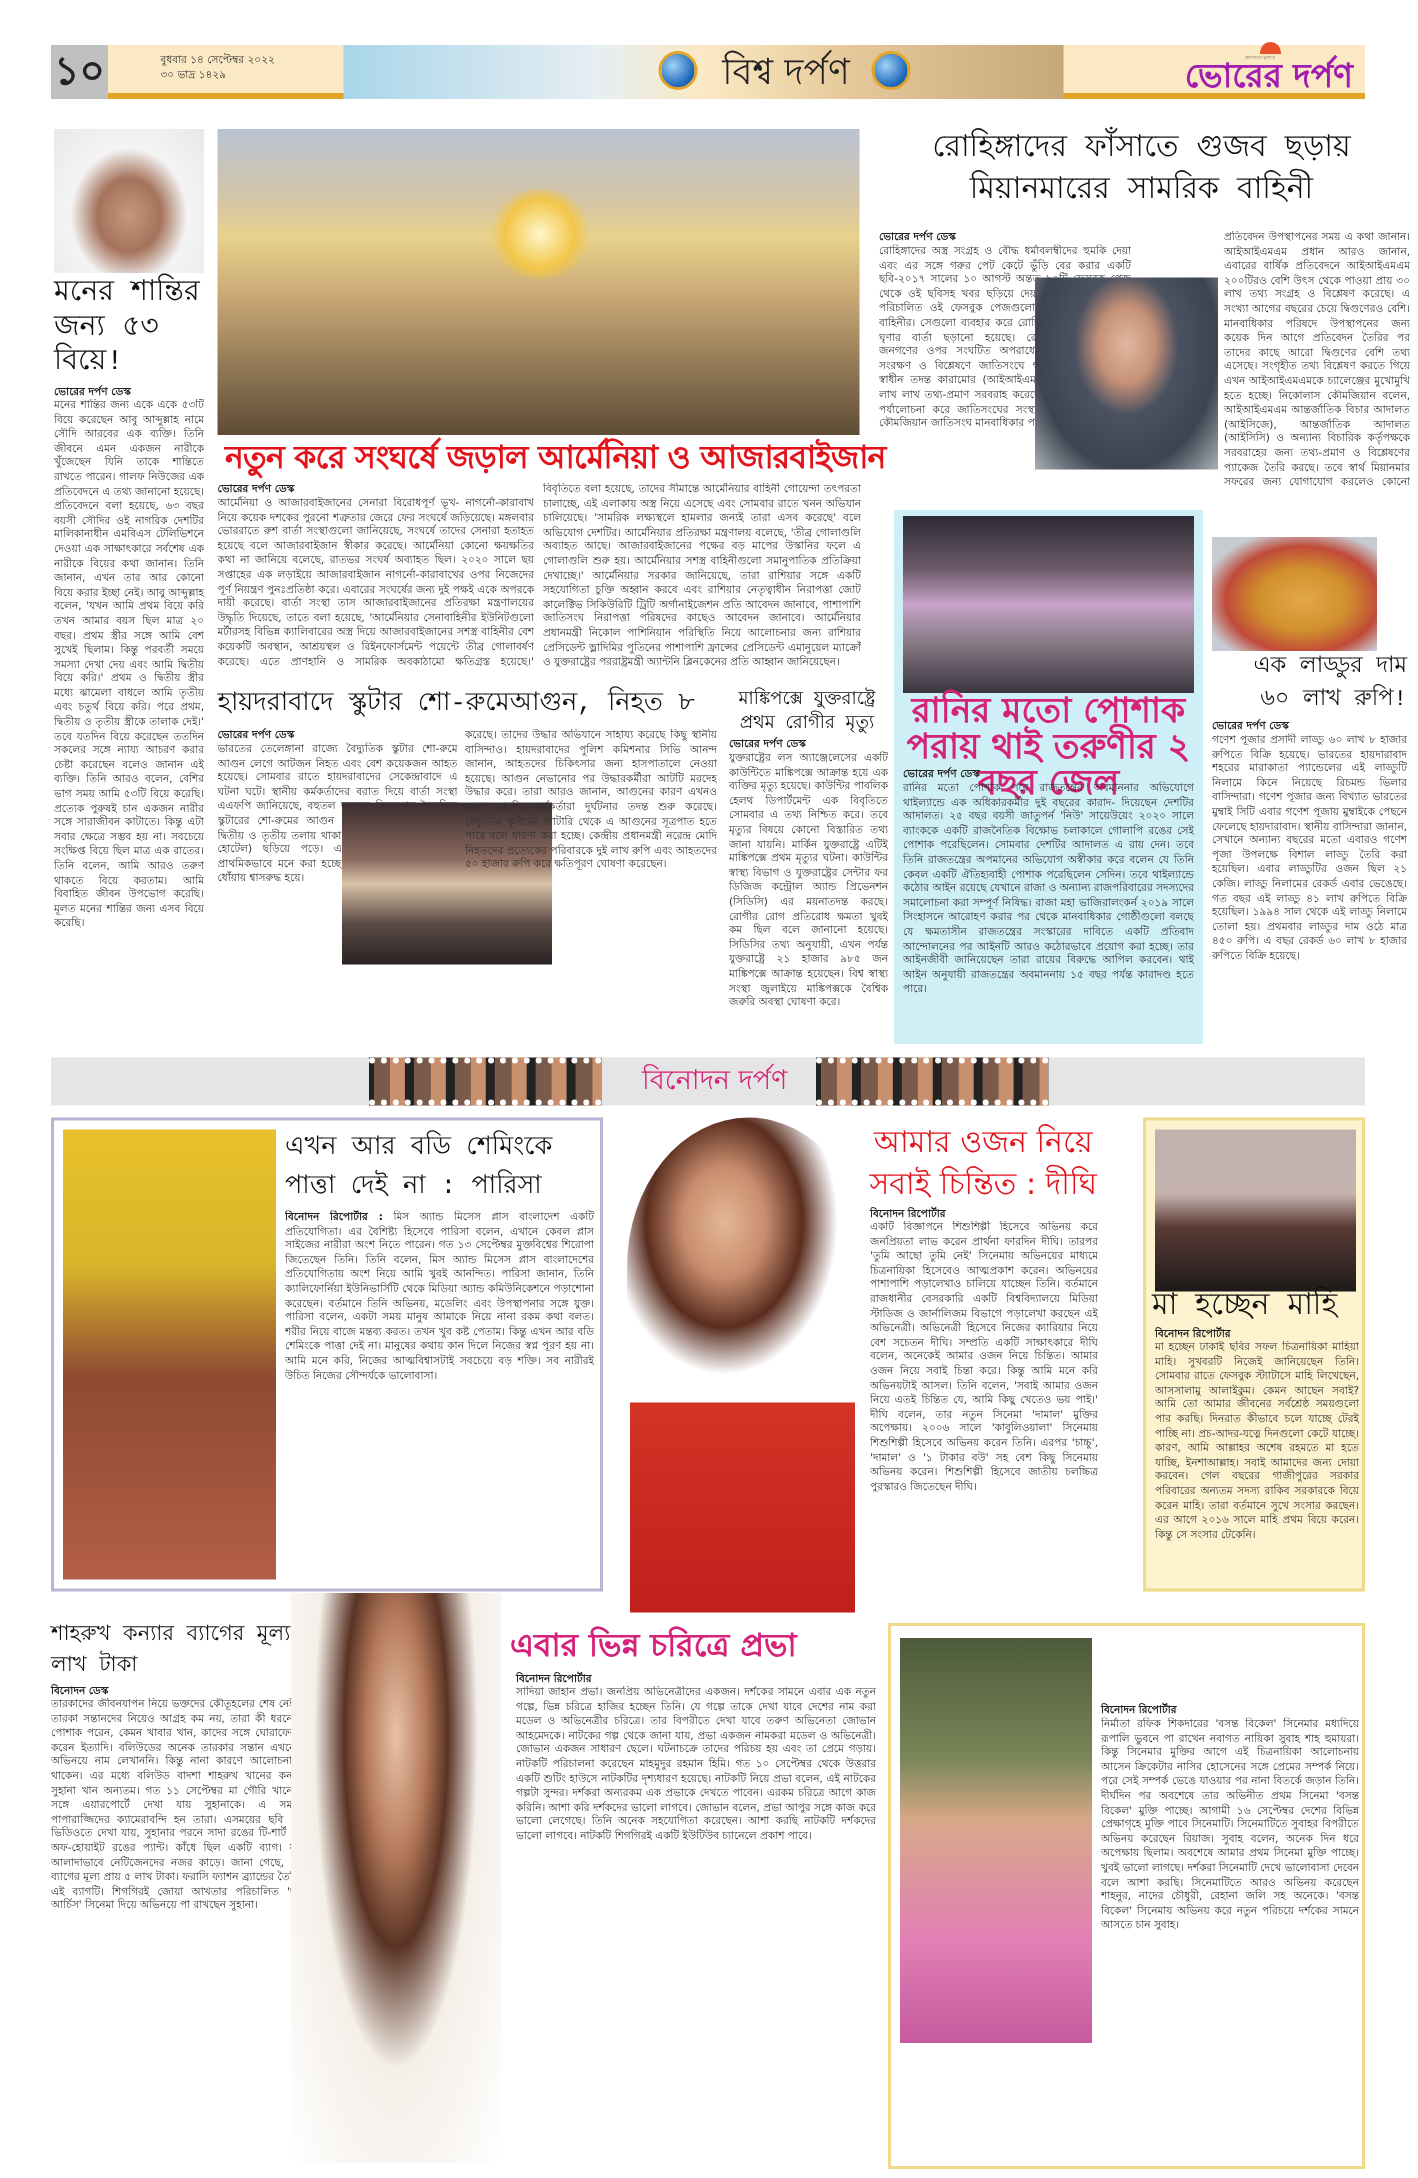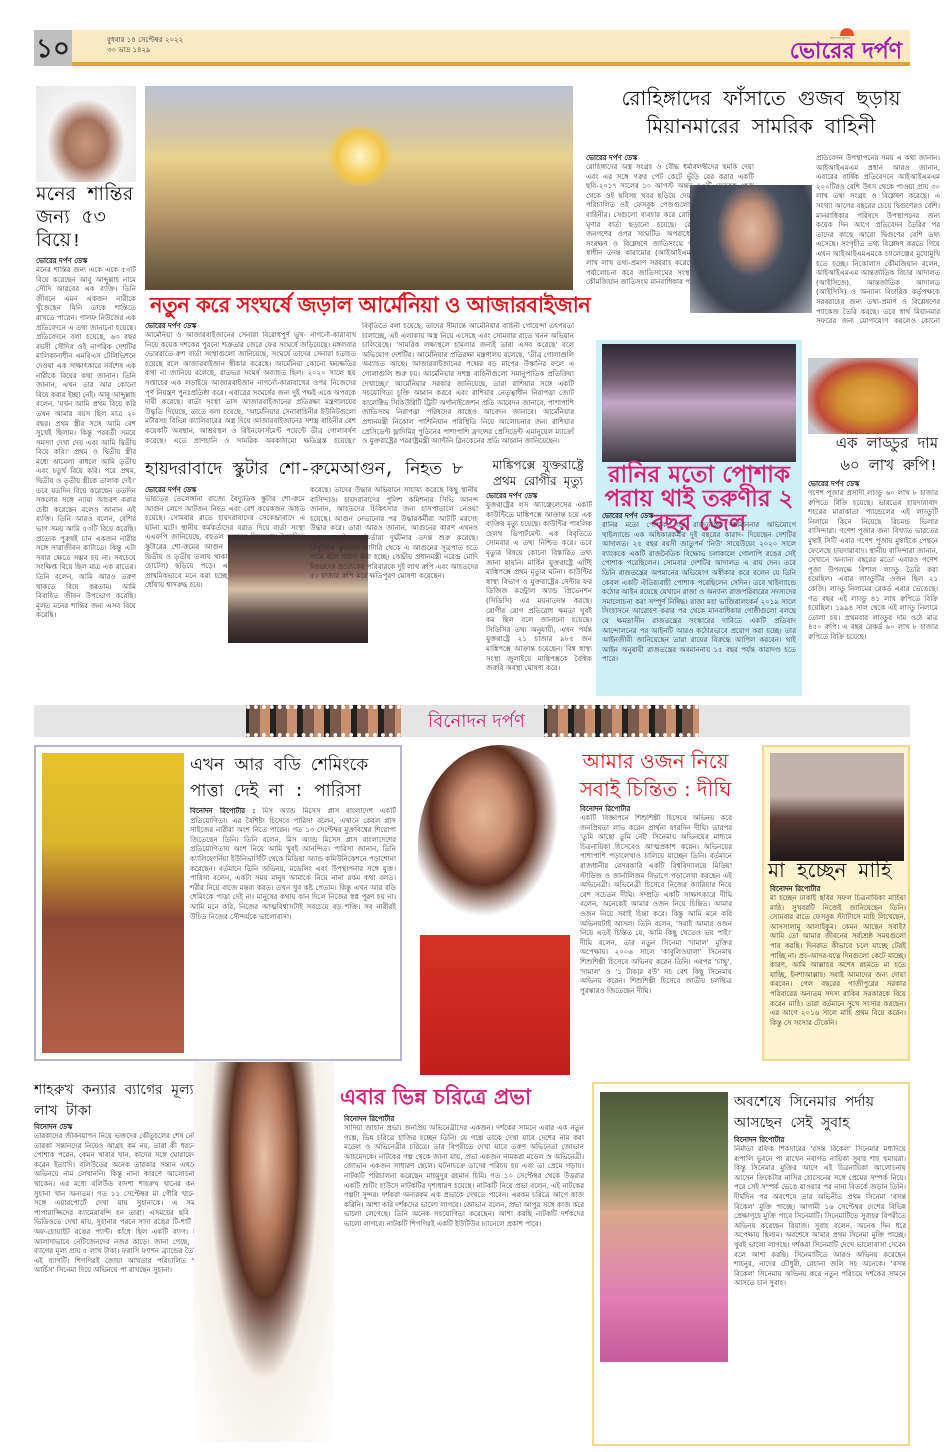--- a/index.html
+++ b/index.html
@@ -48,20 +48,25 @@
   .light-blue { background: #cfeff6; }
 </style>
 </head>
 <body>
 
 <div id="header" class="abs">
   <div id="page-num" class="abs">১০</div>
   <div id="date-line" class="abs">
     <div>বুধবার ১৪ সেপ্টেম্বর ২০২২</div>
     <div>৩০ ভাদ্র ১৪২৯</div>
+  </div>
+  <div id="banner" class="abs">
+    <div class="abs globe" style="left:210px;top:4px;"></div>
+    <div id="banner-title" class="abs">বিশ্ব দর্পণ</div>
+    <div class="abs globe" style="left:352px;top:4px;"></div>
   </div>
   <div id="logo-sun" class="abs"></div>
   <div class="abs" style="right:60px;top:6px;font-size:3px;color:#777;">জনগণের মুখপত্র</div>
   <div id="logo" class="abs">ভোরের দর্পণ</div>
 </div>
 
 <div class="photo ph-sheikh" style="left:36px;top:86px;width:100px;height:96px;"></div>
 <div class="abs hl-black" style="left:36px;top:184px;width:104px;font-size:19px;line-height:23px;">মনের শান্তির জন্য ৫৩ বিয়ে!</div>
 <div class="abs byline" style="left:36px;top:257px;">ভোরের দর্পণ ডেস্ক</div>
 <div class="abs body-text" style="left:36px;top:266px;width:100px;height:432px;">মনের শান্তির জন্য একে একে ৫৩টি বিয়ে করেছেন আবু আব্দুল্লাহ নামে সৌদি আরবের এক ব্যক্তি। তিনি জীবনে এমন একজন নারীকে খুঁজেছেন যিনি তাকে শান্তিতে রাখতে পারেন। গালফ নিউজের এক প্রতিবেদনে এ তথ্য জানানো হয়েছে। প্রতিবেদনে বলা হয়েছে, ৬৩ বছর বয়সী সৌদির ওই নাগরিক দেশটির মালিকানাধীন এমবিএস টেলিভিশনে দেওয়া এক সাক্ষাৎকারে সর্বশেষ এক নারীকে বিয়ের কথা জানান। তিনি জানান, এখন তার আর কোনো বিয়ে করার ইচ্ছা নেই। আবু আব্দুল্লাহ বলেন, 'যখন আমি প্রথম বিয়ে করি তখন আমার বয়স ছিল মাত্র ২০ বছর। প্রথম স্ত্রীর সঙ্গে আমি বেশ সুখেই ছিলাম। কিন্তু পরবর্তী সময়ে সমস্যা দেখা দেয় এবং আমি দ্বিতীয় বিয়ে করি।' প্রথম ও দ্বিতীয় স্ত্রীর মধ্যে ঝামেলা বাধলে আমি তৃতীয় এবং চতুর্থ বিয়ে করি। পরে প্রথম, দ্বিতীয় ও তৃতীয় স্ত্রীকে তালাক দেই।' তবে যতদিন বিয়ে করেছেন ততদিন সকলের সঙ্গে ন্যায্য আচরণ করার চেষ্টা করেছেন বলেও জানান এই ব্যক্তি। তিনি আরও বলেন, বেশির ভাগ সময় আমি ৫৩টি বিয়ে করেছি। প্রত্যেক পুরুষই চান একজন নারীর সঙ্গে সারাজীবন কাটাতে। কিন্তু এটা সবার ক্ষেত্রে সম্ভব হয় না। সবচেয়ে সংক্ষিপ্ত বিয়ে ছিল মাত্র এক রাতের। তিনি বলেন, আমি আরও তরুণ থাকতে বিয়ে করতাম। আমি বিবাহিত জীবন উপভোগ করেছি। মূলত মনের শান্তির জন্য এসব বিয়ে করেছি।</div>
@@ -134,16 +139,15 @@
 <div class="abs byline" style="left:34px;top:1123px;">বিনোদন ডেস্ক</div>
 <div class="abs body-text" style="left:34px;top:1132px;width:165px;height:315px;">তারকাদের জীবনযাপন নিয়ে ভক্তদের কৌতূহলের শেষ নেই। তারকা সন্তানদের নিয়েও আগ্রহ কম নয়, তারা কী ধরনের পোশাক পরেন, কেমন খাবার খান, কাদের সঙ্গে ঘোরাফেরা করেন ইত্যাদি। বলিউডের অনেক তারকার সন্তান এখনো অভিনয়ে নাম লেখাননি। কিন্তু নানা কারণে আলোচনায় থাকেন। এর মধ্যে বলিউড বাদশা শাহরুখ খানের কন্যা সুহানা খান অন্যতম। গত ১১ সেপ্টেম্বর মা গৌরি খানের সঙ্গে এয়ারপোর্টে দেখা যায় সুহানাকে। এ সময় পাপারাজ্জিদের ক্যামেরাবন্দি হন তারা। এসময়ের ছবি ও ভিডিওতে দেখা যায়, সুহানার পরনে সাদা রঙের টি-শার্ট ও অফ-হোয়াইট রঙের প্যান্ট। কাঁধে ছিল একটি ব্যাগ। যা আলাদাভাবে নেটিজেনদের নজর কাড়ে। জানা গেছে, এ ব্যাগের মূল্য প্রায় ৫ লাখ টাকা। ফরাসি ফ্যাশন ব্র্যান্ডের তৈরি এই ব্যাগটি। শিগগিরই জোয়া আখতার পরিচালিত 'দ্য আর্চিস' সিনেমা দিয়ে অভিনয়ে পা রাখছেন সুহানা।</div>
 
 <div class="photo ph-prova" style="left:194px;top:1062px;width:140px;height:380px;"></div>
 <div class="abs hl-pink" style="left:340px;top:1082px;width:240px;font-size:21px;line-height:30px;white-space:nowrap;font-weight:bold;">এবার ভিন্ন চরিত্রে প্রভা</div>
 <div class="abs byline" style="left:344px;top:1115px;">বিনোদন রিপোর্টার</div>
 <div class="abs body-text" style="left:344px;top:1124px;width:240px;height:322px;">সাদিয়া জাহান প্রভা। জনপ্রিয় অভিনেত্রীদের একজন। দর্শকের সামনে এবার এক নতুন গল্পে, ভিন্ন চরিত্রে হাজির হচ্ছেন তিনি। যে গল্পে তাকে দেখা যাবে দেশের নাম করা মডেল ও অভিনেত্রীর চরিত্রে। তার বিপরীতে দেখা যাবে তরুণ অভিনেতা জোভান আহমেদকে। নাটকের গল্প থেকে জানা যায়, প্রভা একজন নামকরা মডেল ও অভিনেত্রী। জোভান একজন সাধারণ ছেলে। ঘটনাচক্রে তাদের পরিচয় হয় এবং তা প্রেমে গড়ায়। নাটকটি পরিচালনা করেছেন মাহমুদুর রহমান হিমি। গত ১০ সেপ্টেম্বর থেকে উত্তরার একটি শুটিং হাউসে নাটকটির দৃশ্যধারণ হয়েছে। নাটকটি নিয়ে প্রভা বলেন, এই নাটকের গল্পটা সুন্দর। দর্শকরা অন্যরকম এক প্রভাকে দেখতে পাবেন। এরকম চরিত্রে আগে কাজ করিনি। আশা করি দর্শকদের ভালো লাগবে। জোভান বলেন, প্রভা আপুর সঙ্গে কাজ করে ভালো লেগেছে। তিনি অনেক সহযোগিতা করেছেন। আশা করছি নাটকটি দর্শকদের ভালো লাগবে। নাটকটি শিগগিরই একটি ইউটিউব চ্যানেলে প্রকাশ পাবে।</div>
 
 <div class="abs box-yellow" style="left:592px;top:1082px;width:318px;height:364px;background:#fff;border-color:#f1d98b;">
   <div class="photo ph-subah" style="left:6px;top:8px;width:128px;height:270px;"></div>
-  <div class="abs hl-black" style="left:140px;top:8px;width:172px;font-size:14px;line-height:21px;">অবশেষে সিনেমার পর্দায় আসছেন সেই সুবাহ</div>
   <div class="abs byline" style="left:140px;top:52px;">বিনোদন রিপোর্টার</div>
   <div class="abs body-text" style="left:140px;top:61px;width:172px;height:296px;">নির্মাতা রফিক শিকদারের 'বসন্ত বিকেল' সিনেমার মধ্যদিয়ে রূপালি ভুবনে পা রাখেন নবাগত নায়িকা সুবাহ শাহ হুমায়রা। কিন্তু সিনেমার মুক্তির আগে এই চিত্রনায়িকা আলোচনায় আসেন ক্রিকেটার নাসির হোসেনের সঙ্গে প্রেমের সম্পর্ক নিয়ে। পরে সেই সম্পর্ক ভেঙে যাওয়ার পর নানা বিতর্কে জড়ান তিনি। দীর্ঘদিন পর অবশেষে তার অভিনীত প্রথম সিনেমা 'বসন্ত বিকেল' মুক্তি পাচ্ছে। আগামী ১৬ সেপ্টেম্বর দেশের বিভিন্ন প্রেক্ষাগৃহে মুক্তি পাবে সিনেমাটি। সিনেমাটিতে সুবাহর বিপরীতে অভিনয় করেছেন রিয়াজ। সুবাহ বলেন, অনেক দিন ধরে অপেক্ষায় ছিলাম। অবশেষে আমার প্রথম সিনেমা মুক্তি পাচ্ছে। খুবই ভালো লাগছে। দর্শকরা সিনেমাটি দেখে ভালোবাসা দেবেন বলে আশা করছি। সিনেমাটিতে আরও অভিনয় করেছেন শাহনুর, নাদের চৌধুরী, রেহানা জলি সহ অনেকে। 'বসন্ত বিকেল' সিনেমায় অভিনয় করে নতুন পরিচয়ে দর্শকের সামনে আসতে চান সুবাহ।</div>
 </div>
 
 </body></html>

